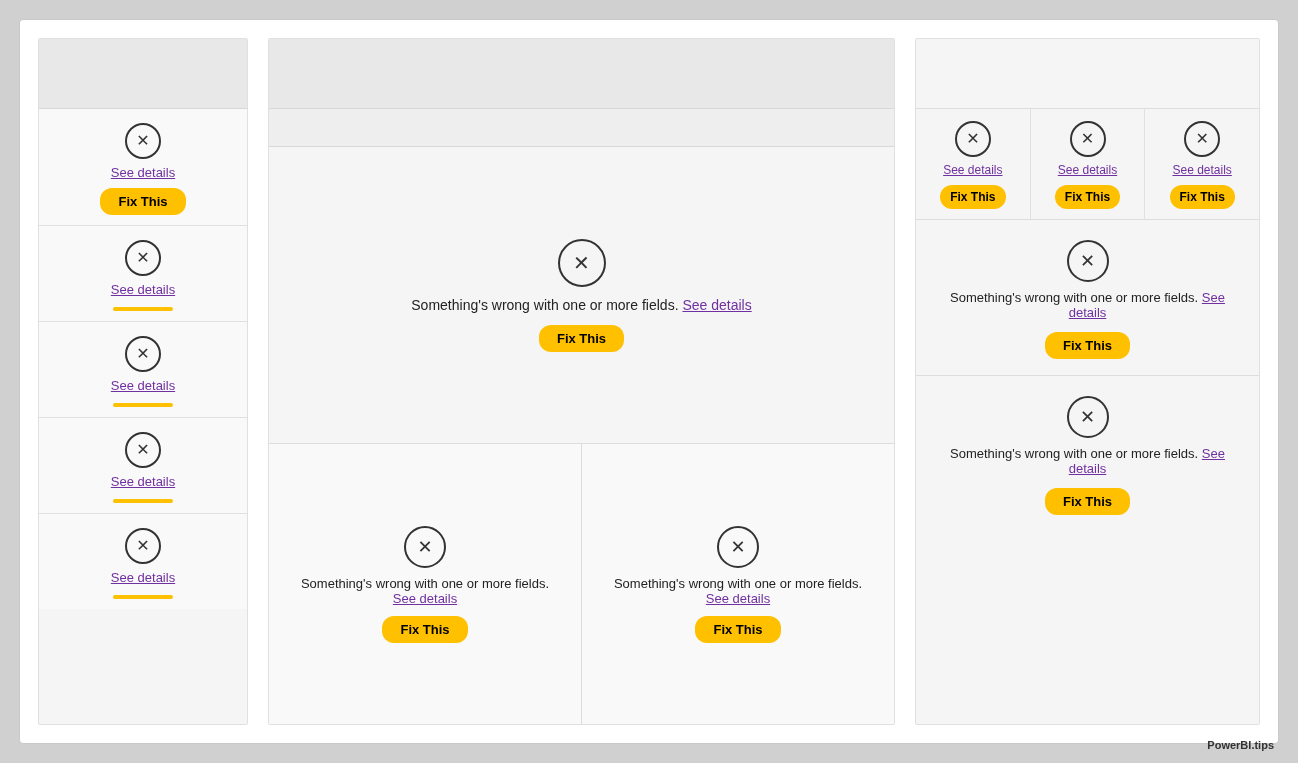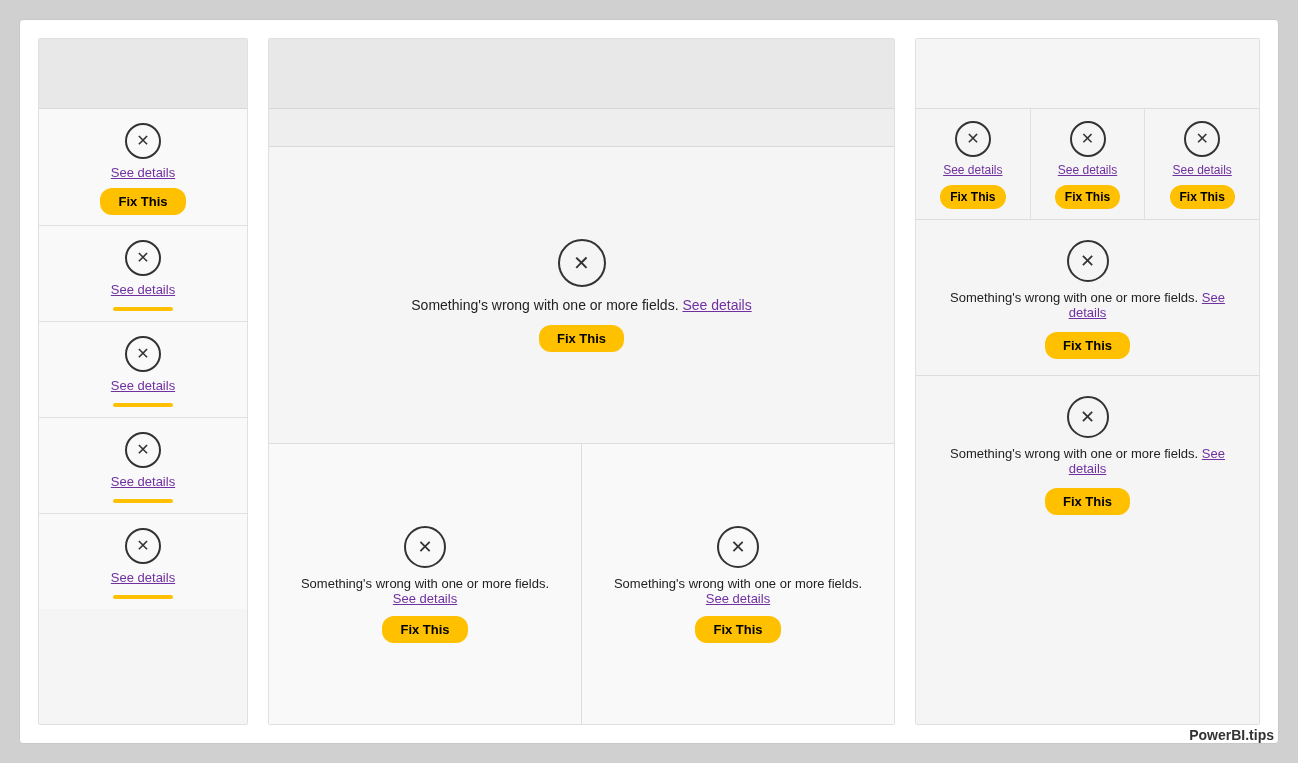--- a/index.html
+++ b/index.html
@@ -252,23 +252,23 @@
     }
     .see-details-link-inline {
       color: #7030a0;
       text-decoration: underline;
       cursor: pointer;
     }
 
     
     .watermark {
       position: absolute;
-      bottom: 20px;
+      bottom: 12px;
       right: 24px;
-      font-size: 14px;
+      font-size: 11px;
       color: #aaa;
     }
     .watermark span {
       color: #333;
       font-weight: 600;
     }
     .watermark-dot {
       color: #ffc000;
     }
 

